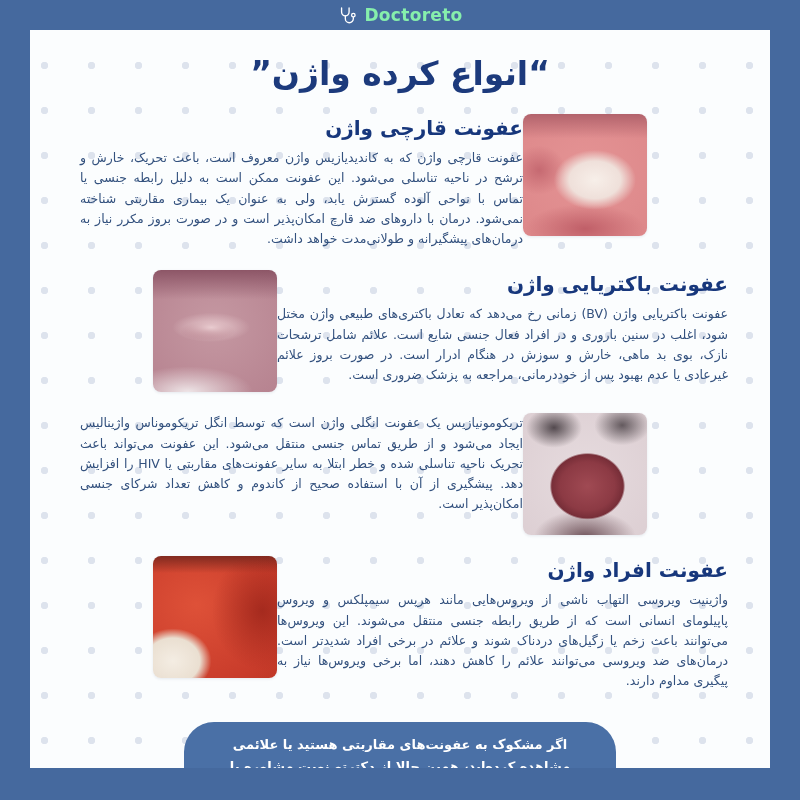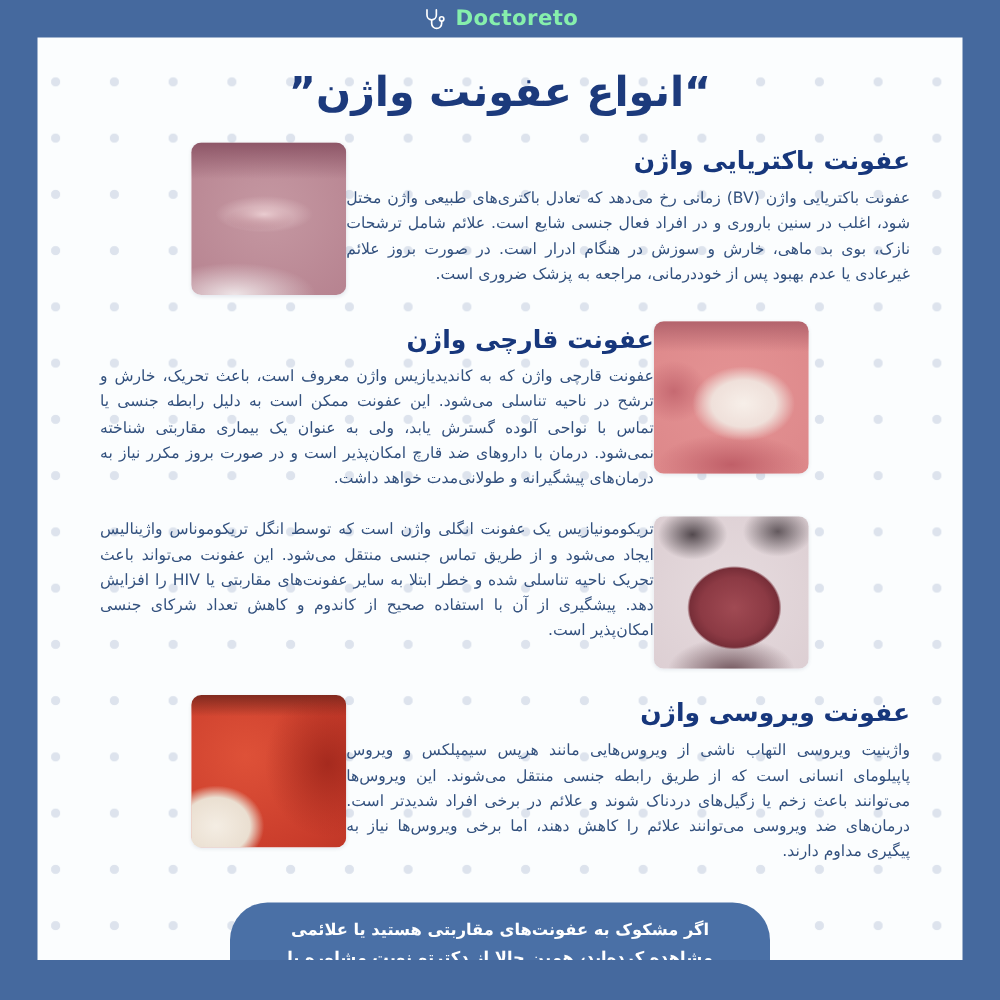--- a/index.html
+++ b/index.html
@@ -108,53 +108,53 @@
         <path d="M5.5 3.5v5a4.5 4.5 0 0 0 9 0v-5"></path>
         <path d="M10 13v3.5a4.8 4.8 0 0 0 9.6 0v-1.6"></path>
         <circle cx="19.6" cy="12.2" r="2.1"></circle>
       </svg>
     </span>
     <span class="brand">Doctoreto</span>
   </div>
 
   <div class="content">
 
-    <div class="page-title">“انواع عفونت واژن”</div>
+    <div class="page-title">“انواع کرده واژن”</div>
+
+    <div class="section">
+      <div class="txt gap-r">
+        <div class="sec-heading">عفونت قارچی واژن</div>
+        <div class="sec-body">عفونت قارچی واژن که به کاندیدیازیس واژن معروف است، باعث تحریک، خارش و ترشح در ناحیه تناسلی می‌شود. این عفونت ممکن است به دلیل رابطه جنسی یا تماس با نواحی آلوده گسترش یابد، ولی به عنوان یک بیماری مقاربتی شناخته نمی‌شود. درمان با داروهای ضد قارچ امکان‌پذیر است و در صورت بروز مکرر نیاز به درمان‌های پیشگیرانه و طولانی‌مدت خواهد داشت.</div>
+      </div>
+      <div class="photo photo-fungal"></div>
+      <div class="spacer"></div>
+    </div>
 
     <div class="section">
       <div class="spacer"></div>
       <div class="photo photo-bacterial"></div>
       <div class="txt gap-l">
         <div class="sec-heading">عفونت باکتریایی واژن</div>
         <div class="sec-body">عفونت باکتریایی واژن (BV) زمانی رخ می‌دهد که تعادل باکتری‌های طبیعی واژن مختل شود، اغلب در سنین باروری و در افراد فعال جنسی شایع است. علائم شامل ترشحات نازک، بوی بد ماهی، خارش و سوزش در هنگام ادرار است. در صورت بروز علائم غیرعادی یا عدم بهبود پس از خوددرمانی، مراجعه به پزشک ضروری است.</div>
       </div>
-    </div>
-
-    <div class="section">
-      <div class="txt gap-r">
-        <div class="sec-heading">عفونت قارچی واژن</div>
-        <div class="sec-body">عفونت قارچی واژن که به کاندیدیازیس واژن معروف است، باعث تحریک، خارش و ترشح در ناحیه تناسلی می‌شود. این عفونت ممکن است به دلیل رابطه جنسی یا تماس با نواحی آلوده گسترش یابد، ولی به عنوان یک بیماری مقاربتی شناخته نمی‌شود. درمان با داروهای ضد قارچ امکان‌پذیر است و در صورت بروز مکرر نیاز به درمان‌های پیشگیرانه و طولانی‌مدت خواهد داشت.</div>
-      </div>
-      <div class="photo photo-fungal"></div>
-      <div class="spacer"></div>
     </div>
 
     <div class="section">
       <div class="txt gap-r">
         <div class="sec-body">تریکومونیازیس یک عفونت انگلی واژن است که توسط انگل تریکوموناس واژینالیس ایجاد می‌شود و از طریق تماس جنسی منتقل می‌شود. این عفونت می‌تواند باعث تحریک ناحیه تناسلی شده و خطر ابتلا به سایر عفونت‌های مقاربتی یا HIV را افزایش دهد. پیشگیری از آن با استفاده صحیح از کاندوم و کاهش تعداد شرکای جنسی امکان‌پذیر است.</div>
       </div>
       <div class="photo photo-parasitic"></div>
       <div class="spacer"></div>
     </div>
 
     <div class="section">
       <div class="spacer"></div>
       <div class="photo photo-viral"></div>
       <div class="txt gap-l">
-        <div class="sec-heading">عفونت ویروسی واژن</div>
+        <div class="sec-heading">عفونت افراد واژن</div>
         <div class="sec-body">واژینیت ویروسی التهاب ناشی از ویروس‌هایی مانند هرپس سیمپلکس و ویروس پاپیلومای انسانی است که از طریق رابطه جنسی منتقل می‌شوند. این ویروس‌ها می‌توانند باعث زخم یا زگیل‌های دردناک شوند و علائم در برخی افراد شدیدتر است. درمان‌های ضد ویروسی می‌توانند علائم را کاهش دهند، اما برخی ویروس‌ها نیاز به پیگیری مداوم دارند.</div>
       </div>
     </div>
 
     <div class="callout">
       <div class="callout-text">اگر مشکوک به عفونت‌های مقاربتی هستید یا علائمی مشاهده کرده‌اید، همین حالا از دکترِتو نوبت مشاوره با متخصص زنان بگیرید و به سلامتی خود اهمیت دهید!</div>
     </div>
 
   </div>
 </div>

